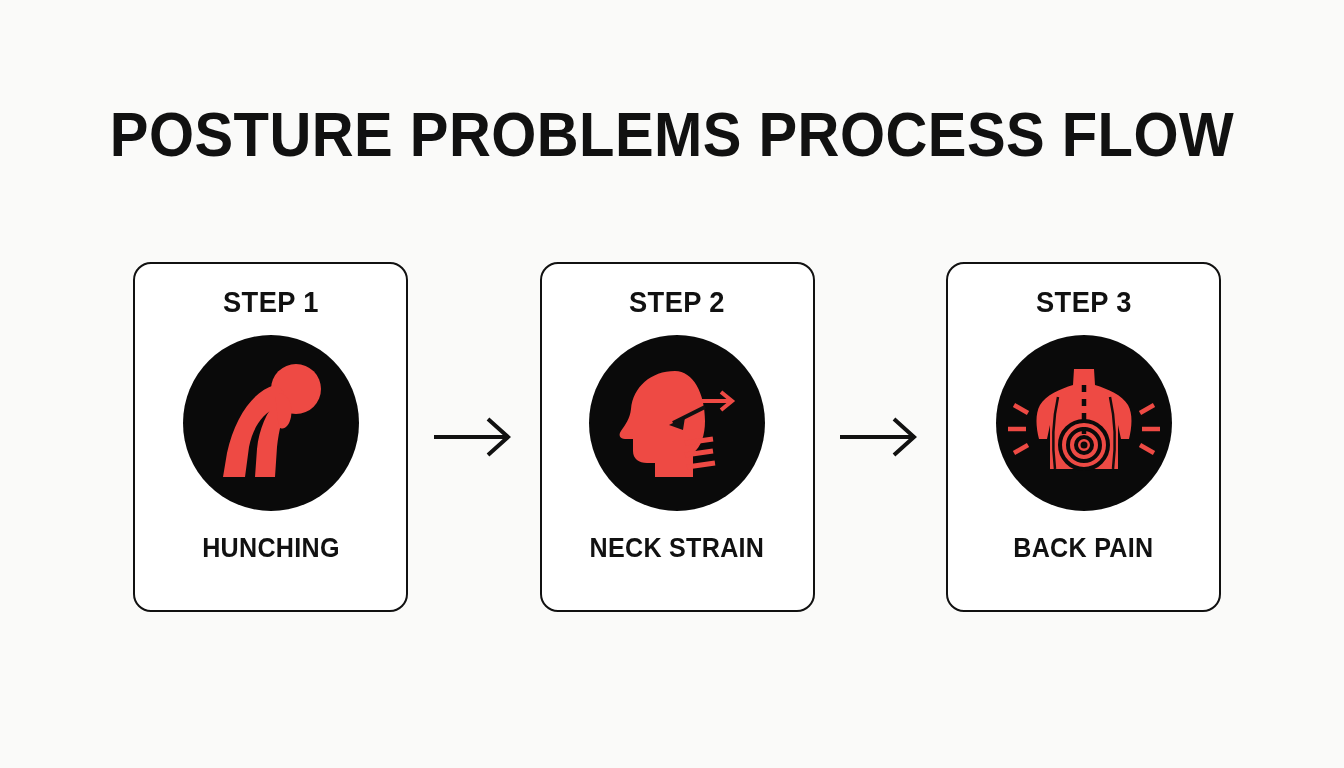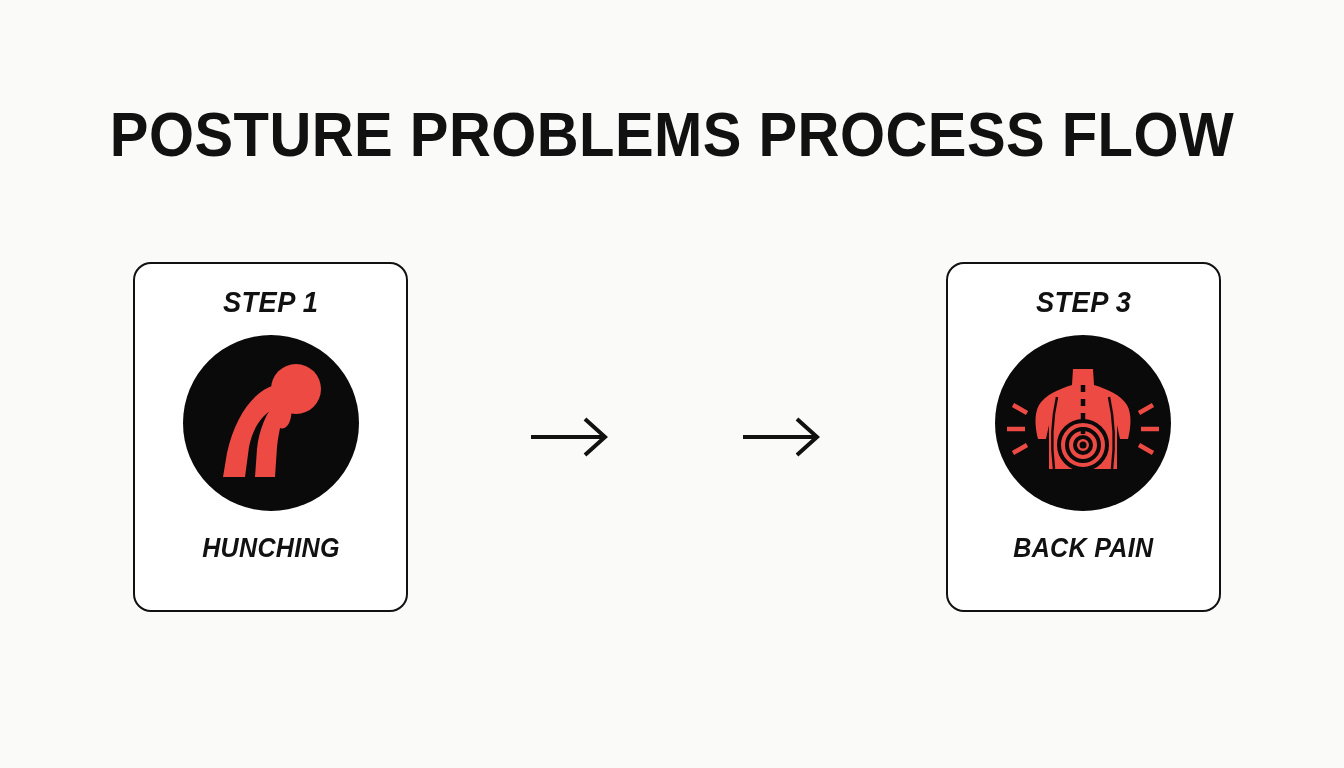--- a/index.html
+++ b/index.html
@@ -41,21 +41,20 @@
   #flow-row {
     position: absolute;
     top: 262px;
     left: 133px;
     width: 1088px;
     height: 350px;
     display: flex;
     flex-direction: row;
     align-items: center;
     justify-content: space-between;
-    font-style: italic;
   }
 
   .step-card {
     box-sizing: border-box;
     width: 275px;
     height: 350px;
     background: #ffffff;
     border: 2.5px solid #111111;
     border-radius: 18px;
     display: flex;
@@ -160,20 +159,61 @@
       <div class="step-caption">HUNCHING</div>
     </div>
 
     <div class="flow-arrow">
       <svg width="84" height="44" viewBox="0 0 84 44" xmlns="http://www.w3.org/2000/svg" aria-hidden="true">
         <line x1="2" y1="22" x2="74" y2="22" stroke="#111111" stroke-width="4"></line>
         <polyline points="56,4 76,22 56,40" fill="none" stroke="#111111" stroke-width="4" stroke-linecap="butt" stroke-linejoin="miter"></polyline>
       </svg>
     </div>
 
+    <div class="step-card">
+      <div class="step-label">STEP 2</div>
+
+      <div class="icon-badge">
+        <svg viewBox="0 0 176 176" xmlns="http://www.w3.org/2000/svg" aria-hidden="true">
+
+          <path d="M86 36
+                   C 62 36, 44 52, 42 74
+                   C 41 84, 36 90, 32 96
+                   C 29 100, 31 104, 36 104
+                   L 44 104
+                   L 44 116
+                   C 44 124, 50 128, 58 128
+                   L 66 128
+                   L 66 142
+                   L 104 142
+                   L 104 118
+                   C 112 112, 116 100, 116 86
+                   C 116 58, 104 36, 86 36 Z" fill="#ee4a44"></path>
+
+          <g stroke="#ee4a44" stroke-width="5" stroke-linecap="butt">
+            <line x1="96" y1="108" x2="124" y2="104"></line>
+            <line x1="96" y1="120" x2="124" y2="116"></line>
+            <line x1="98" y1="132" x2="126" y2="128"></line>
+          </g>
+
+          <g stroke="#ee4a44" stroke-width="4" fill="none" stroke-linecap="butt">
+            <line x1="104" y1="66" x2="104" y2="80"></line>
+            <line x1="104" y1="66" x2="142" y2="66"></line>
+            <polyline points="132,57 143,66 132,75"></polyline>
+          </g>
+
+          <g stroke="#111111" stroke-width="4" fill="none">
+            <line x1="116" y1="72" x2="84" y2="88"></line>
+            <polygon points="80,90 96,82 94,95" fill="#111111" stroke="none"></polygon>
+          </g>
+        </svg>
+      </div>
+
+      <div class="step-caption">NECK STRAIN</div>
+    </div>
 
     <div class="flow-arrow">
       <svg width="84" height="44" viewBox="0 0 84 44" xmlns="http://www.w3.org/2000/svg" aria-hidden="true">
         <line x1="2" y1="22" x2="74" y2="22" stroke="#111111" stroke-width="4"></line>
         <polyline points="56,4 76,22 56,40" fill="none" stroke="#111111" stroke-width="4" stroke-linecap="butt" stroke-linejoin="miter"></polyline>
       </svg>
     </div>
 
     <div class="step-card">
       <div class="step-label">STEP 3</div>

